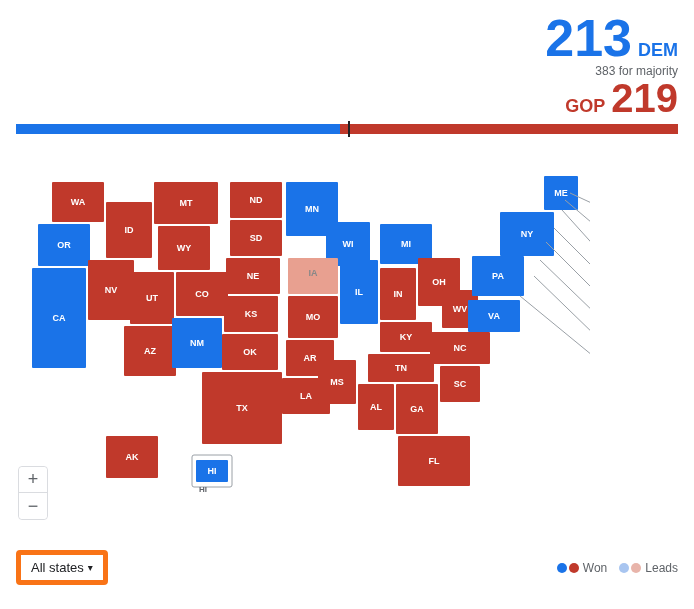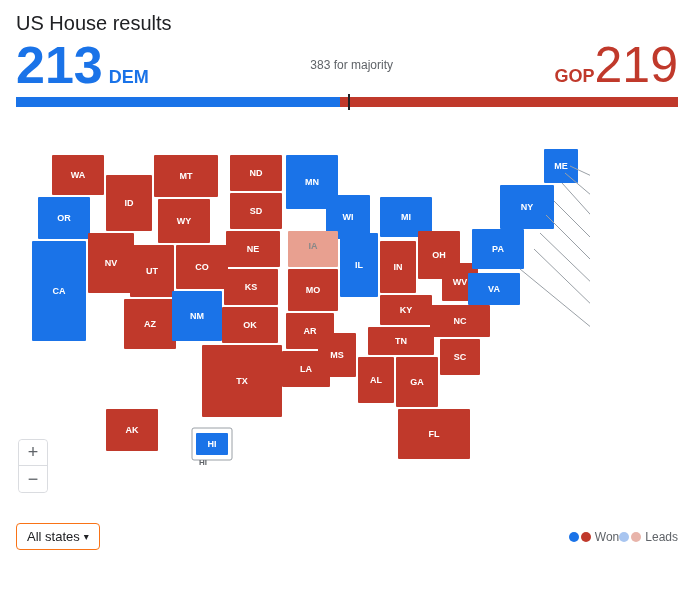--- a/index.html
+++ b/index.html
@@ -24,23 +24,24 @@
       font-size: 12px;
       color: #5f6368;
       margin-bottom: 10px;
     }
     .source a {
       color: #1a73e8;
       text-decoration: underline;
     }
     .scores-row {
       display: flex;
-      align-items: center;
+      align-items: flex-end;
       justify-content: space-between;
       margin-bottom: 6px;
+      flex-direction: column;
     }
     .dem-score {
       display: flex;
       align-items: baseline;
       gap: 6px;
     }
     .dem-number {
       font-size: 52px;
       font-weight: 700;
       color: #1a73e8;
@@ -52,29 +53,30 @@
       color: #1a73e8;
     }
     .majority-label {
       font-size: 12px;
       color: #5f6368;
       text-align: center;
     }
     .gop-score {
       display: flex;
       align-items: baseline;
+      gap: 6px;
     }
     .gop-label {
       font-size: 18px;
       font-weight: 700;
       color: #c0392b;
     }
     .gop-number {
-      font-size: 50px;
-      font-weight: 400;
+      font-size: 40px;
+      font-weight: 700;
       color: #c0392b;
       line-height: 1;
     }
     .progress-bar-container {
       position: relative;
       height: 10px;
       background: #f1f3f4;
       margin-bottom: 4px;
       display: flex;
     }
@@ -143,31 +145,32 @@
       display: flex;
       justify-content: space-between;
       align-items: center;
       padding: 6px 16px;
       margin-top: 4px;
     }
     .all-states-btn {
       display: flex;
       align-items: center;
       gap: 4px;
-      border: 1px solid #f97316;
+      border: 5px solid #f97316;
       border-radius: 4px;
       padding: 5px 10px;
       background: white;
       cursor: pointer;
       font-size: 13px;
       color: #202124;
     }
     .legend {
       display: flex;
       align-items: center;
+      gap: 12px;
     }
     .legend-item {
       display: flex;
       align-items: center;
       gap: 4px;
       font-size: 12px;
       color: #5f6368;
     }
     .legend-dots {
       display: flex;
@@ -201,21 +204,20 @@
     .connector-line {
       stroke: #9aa0a6;
       stroke-width: 1;
       fill: none;
     }
   </style>
 </head>
 <body>
 
 <div class="container">
-  <h1 class="title">US House results</h1>
 
   <div class="scores-row">
     <div class="dem-score">
       <span class="dem-number">213</span>
       <span class="dem-label">DEM</span>
     </div>
     <div class="majority-label">383 for majority</div>
     <div class="gop-score">
       <span class="gop-label">GOP</span>
       <span class="gop-number">219</span>

